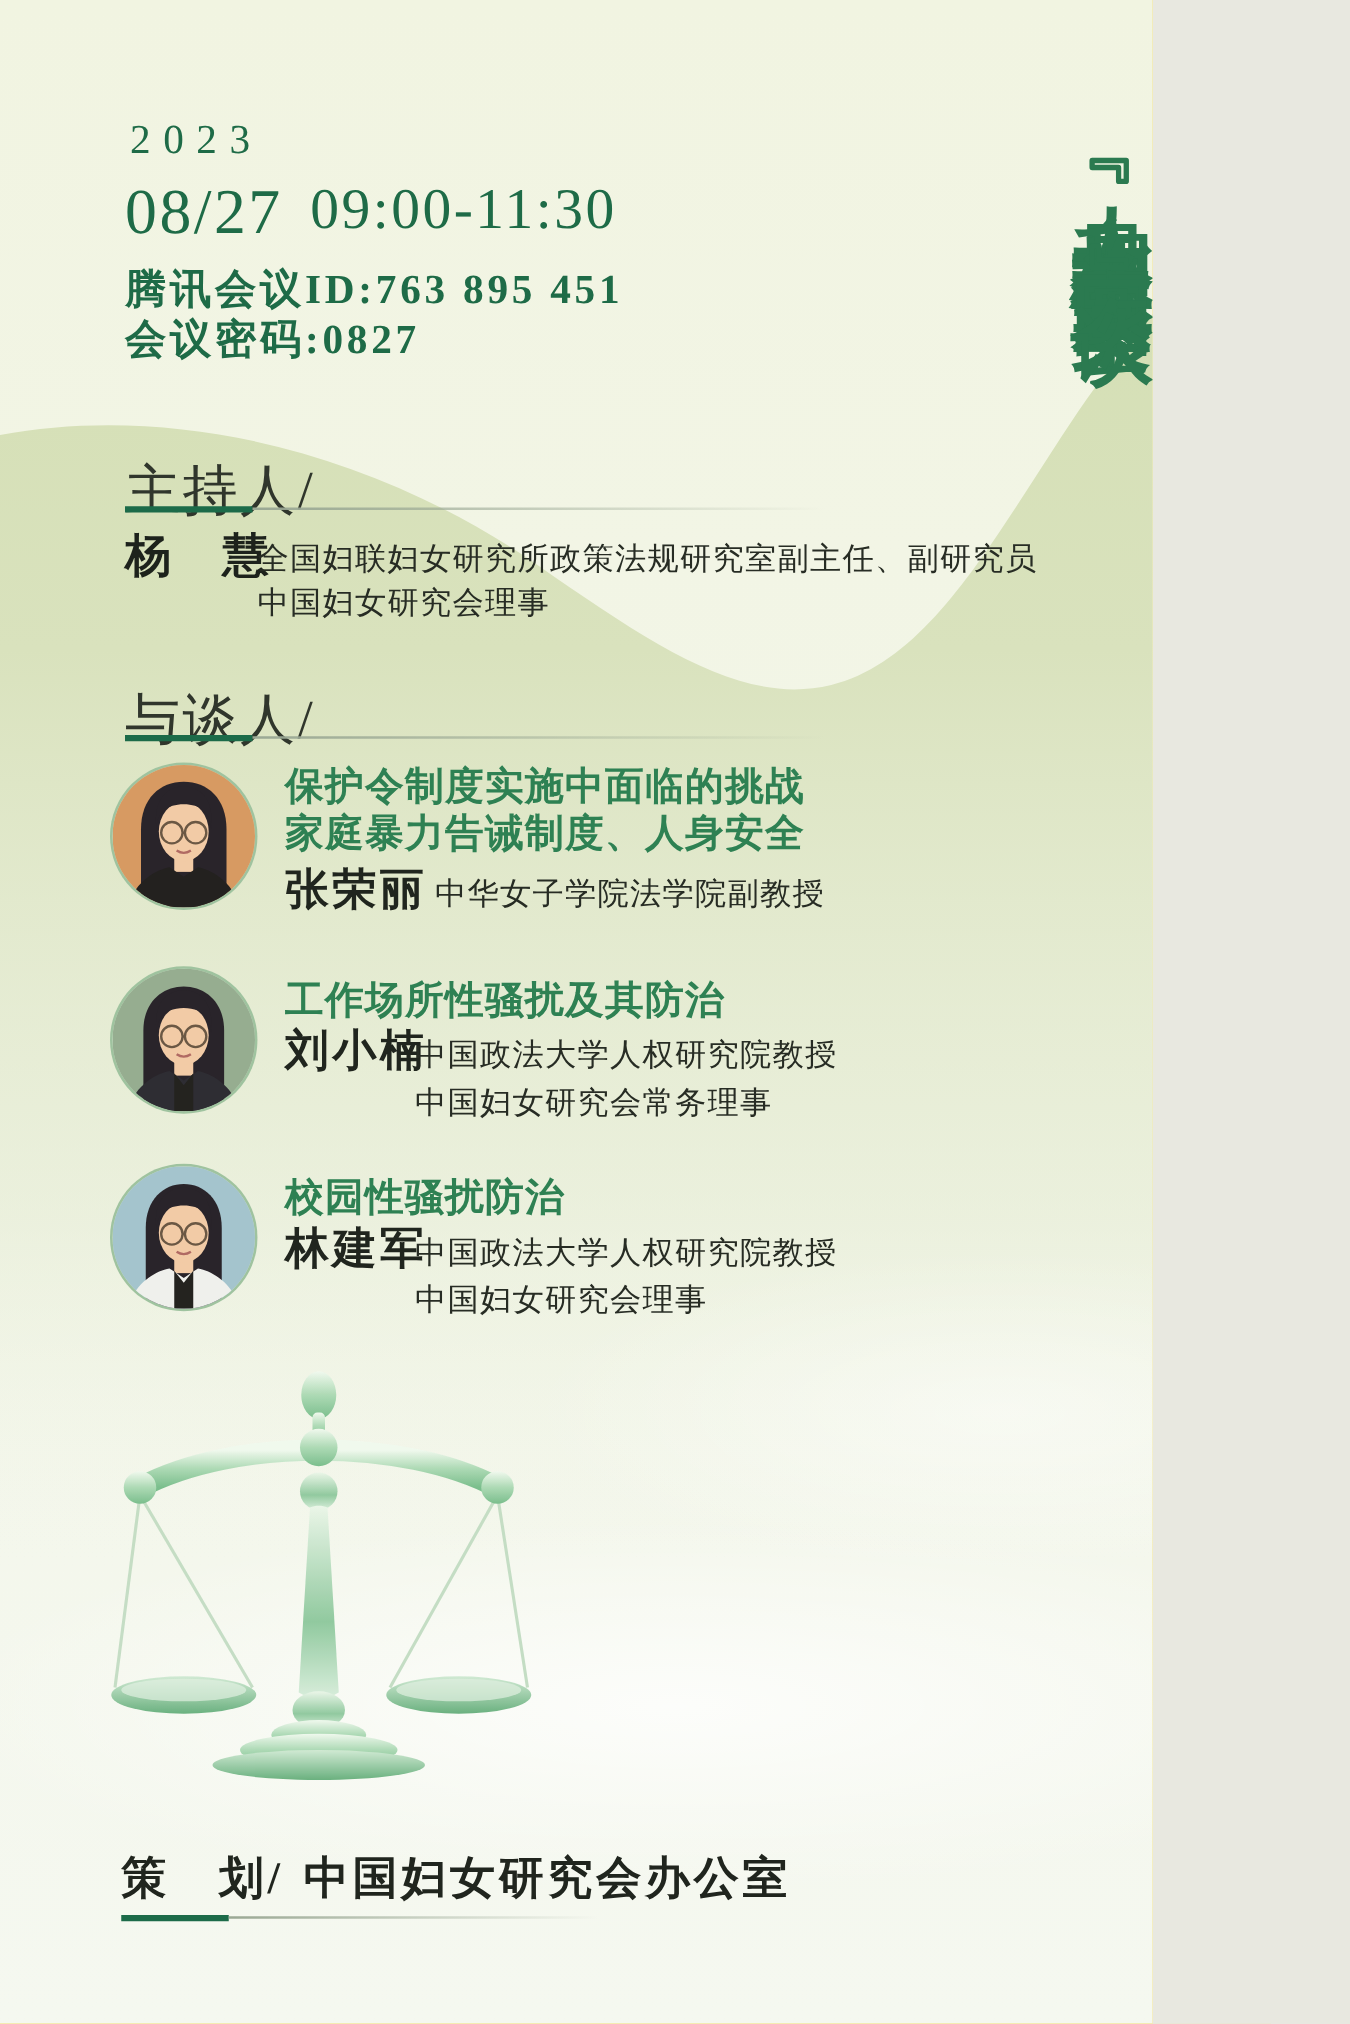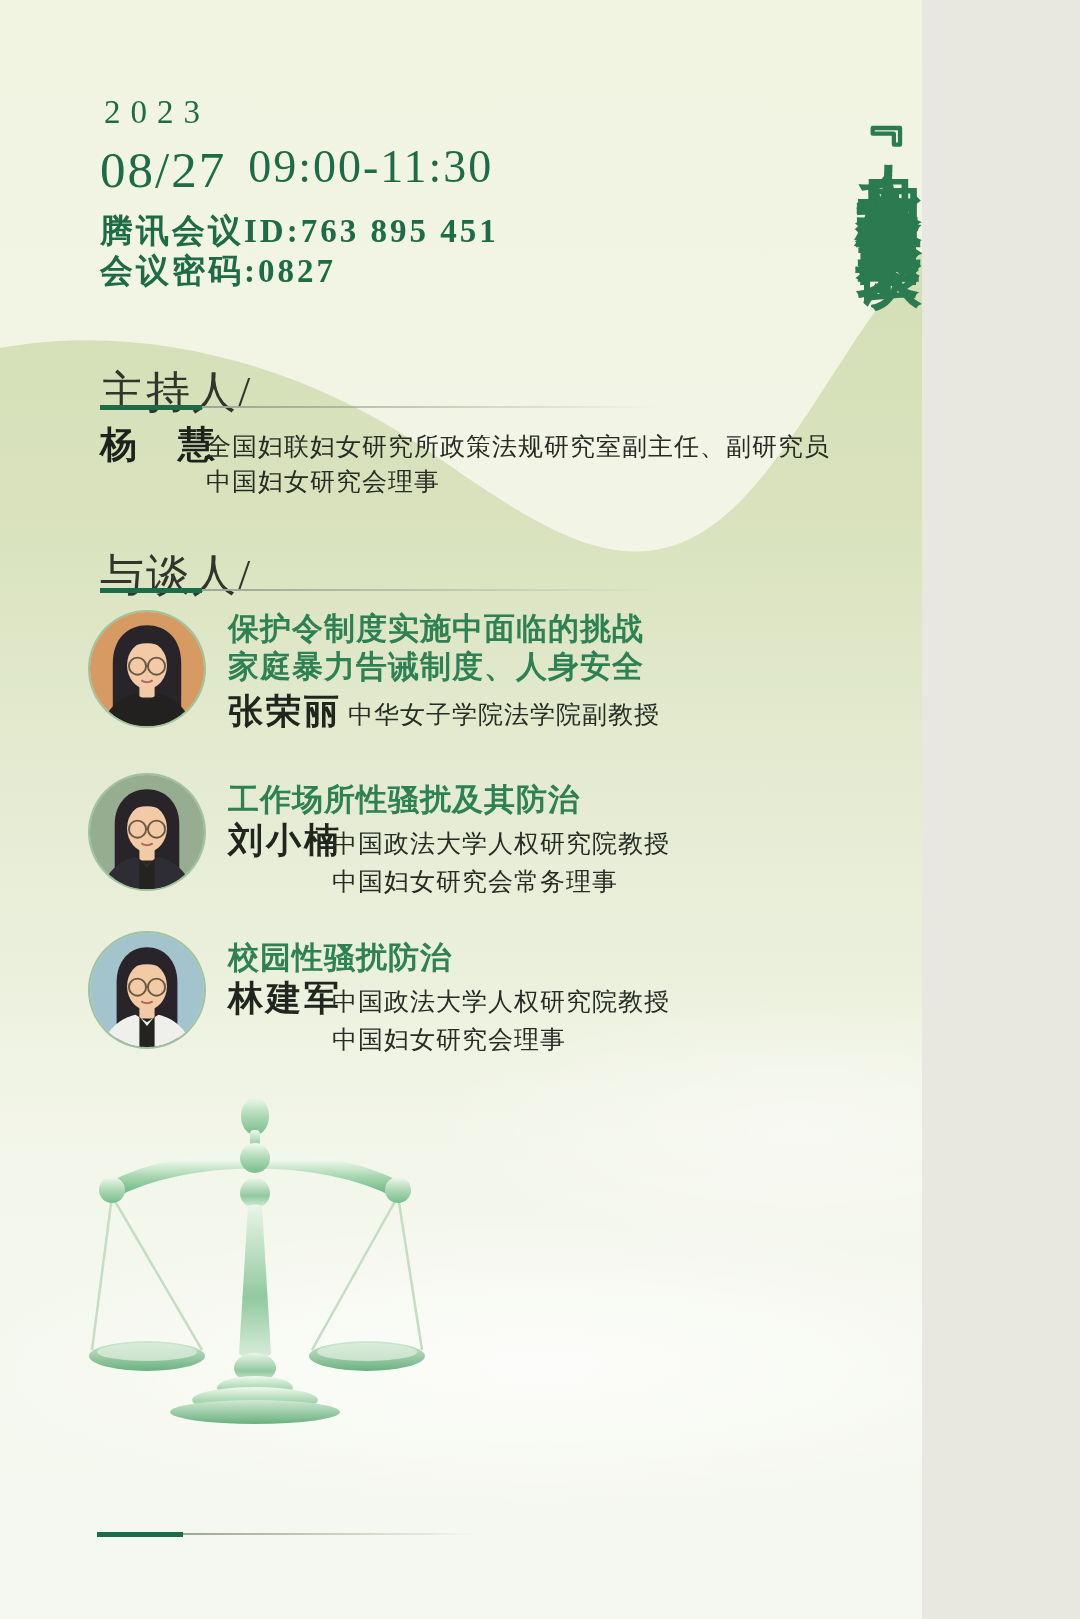--- a/index.html
+++ b/index.html
@@ -258,18 +258,21 @@
       <ellipse cx="193" cy="308" rx="63" ry="13" fill="url(#gMain)"></ellipse>
       <ellipse cx="193" cy="320" rx="85" ry="12" fill="url(#gPan)"></ellipse>
 
       <ellipse cx="85" cy="264" rx="58" ry="15" fill="url(#gPan)"></ellipse>
       <ellipse cx="85" cy="260" rx="50" ry="9" fill="#dff0df" opacity="0.7"></ellipse>
       <ellipse cx="305" cy="264" rx="58" ry="15" fill="url(#gPan)"></ellipse>
       <ellipse cx="305" cy="260" rx="50" ry="9" fill="#dff0df" opacity="0.7"></ellipse>
     </g>
   </svg>
 
+  <div class="abs planner serif">
+    <span>策　划/</span><span class="val">中国妇女研究会办公室</span>
+  </div>
   <div class="abs rule planner-rule">
     <span class="dark"></span>
     <span class="light"></span>
   </div>
 
 </div>
 
 </body></html>

